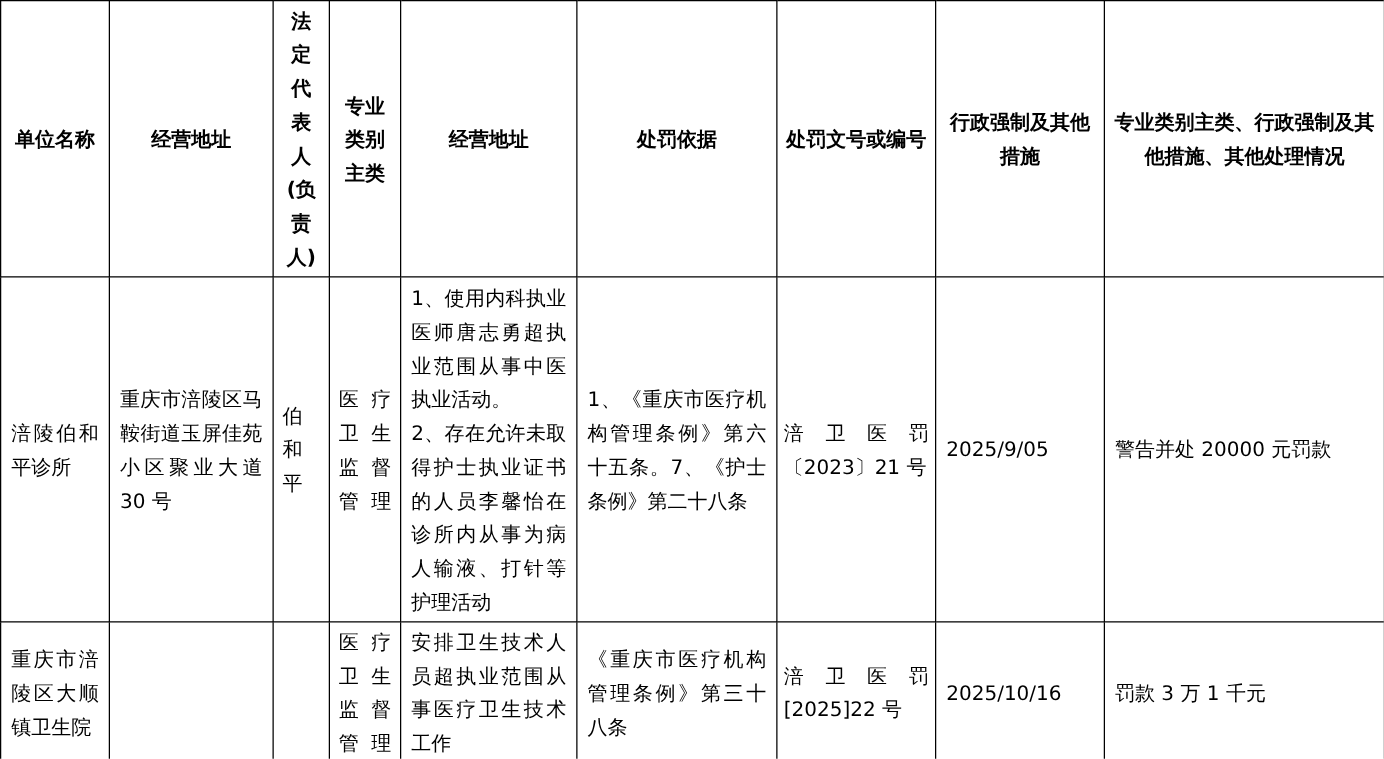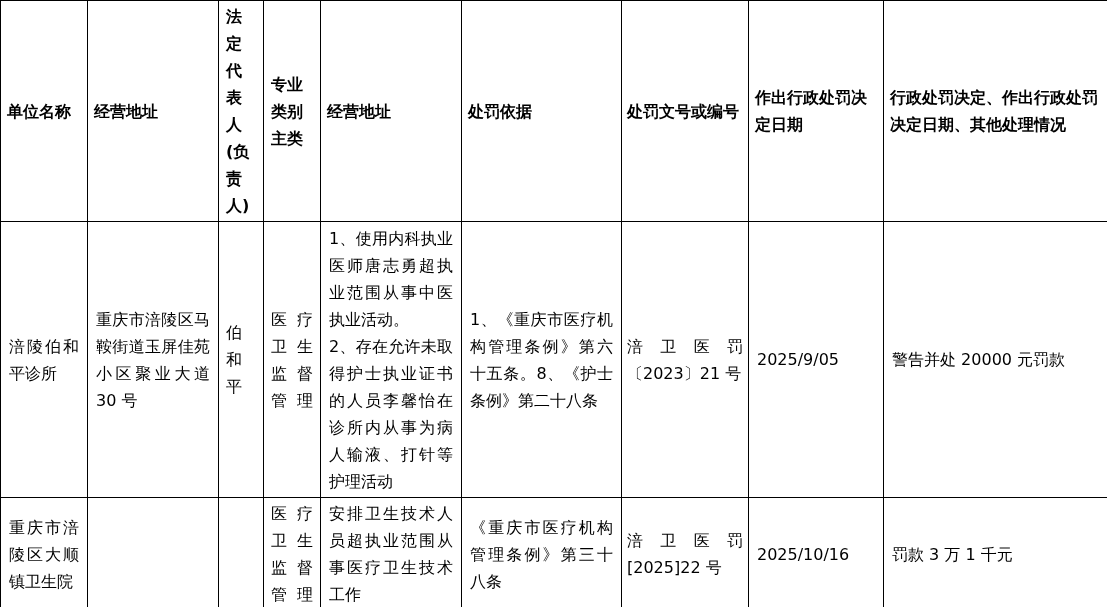--- a/index.html
+++ b/index.html
@@ -22,21 +22,21 @@
   .penalty-table td {
     border: 1px solid #000000;
     vertical-align: middle;
     font-size: 16px;
     line-height: 27px;
     overflow: hidden;
     box-sizing: border-box;
   }
   .penalty-table th {
     font-weight: bold;
-    text-align: left;
+    text-align: center;
     padding: 2px 6px;
   }
   .penalty-table td {
     font-weight: normal;
     text-align: justify;
     padding: 2px 8px;
     white-space: pre-wrap;
     word-break: normal;
   }
   
@@ -76,31 +76,31 @@
   </colgroup>
   <tbody>
     <tr class="header-row">
       <th>单位名称</th>
       <th>经营地址</th>
       <th class="c-legal">法定代表人(负责人)</th>
       <th class="c-prof">专业类别主类</th>
       <th>经营地址</th>
       <th>处罚依据</th>
       <th class="c-docno">处罚文号或编号</th>
-      <th>作出行政处罚决定日期</th>
-      <th>行政处罚决定、作出行政处罚决定日期、其他处理情况</th>
+      <th>行政强制及其他措施</th>
+      <th>专业类别主类、行政强制及其他措施、其他处理情况</th>
     </tr>
     <tr class="row-1">
       <td>涪陵伯和平诊所</td>
       <td>重庆市涪陵区马鞍街道玉屏佳苑小区聚业大道30 号</td>
       <td class="c-legal">伯和平</td>
       <td class="c-prof dist">医疗卫生监督管理</td>
       <td>1、使用内科执业医师唐志勇超执业范围从事中医执业活动。
 2、存在允许未取得护士执业证书的人员李馨怡在诊所内从事为病人输液、打针等护理活动</td>
-      <td>1、《重庆市医疗机构管理条例》第六十五条。8、《护士条例》第二十八条</td>
+      <td>1、《重庆市医疗机构管理条例》第六十五条。7、《护士条例》第二十八条</td>
       <td class="c-docno">涪卫医罚〔2023〕21 号</td>
       <td>2025/9/05</td>
       <td>警告并处 20000 元罚款</td>
     </tr>
     <tr class="row-2">
       <td>重庆市涪陵区大顺镇卫生院</td>
       <td></td>
       <td class="c-legal"></td>
       <td class="c-prof dist">医疗卫生监督管理</td>
       <td>安排卫生技术人员超执业范围从事医疗卫生技术工作</td>

